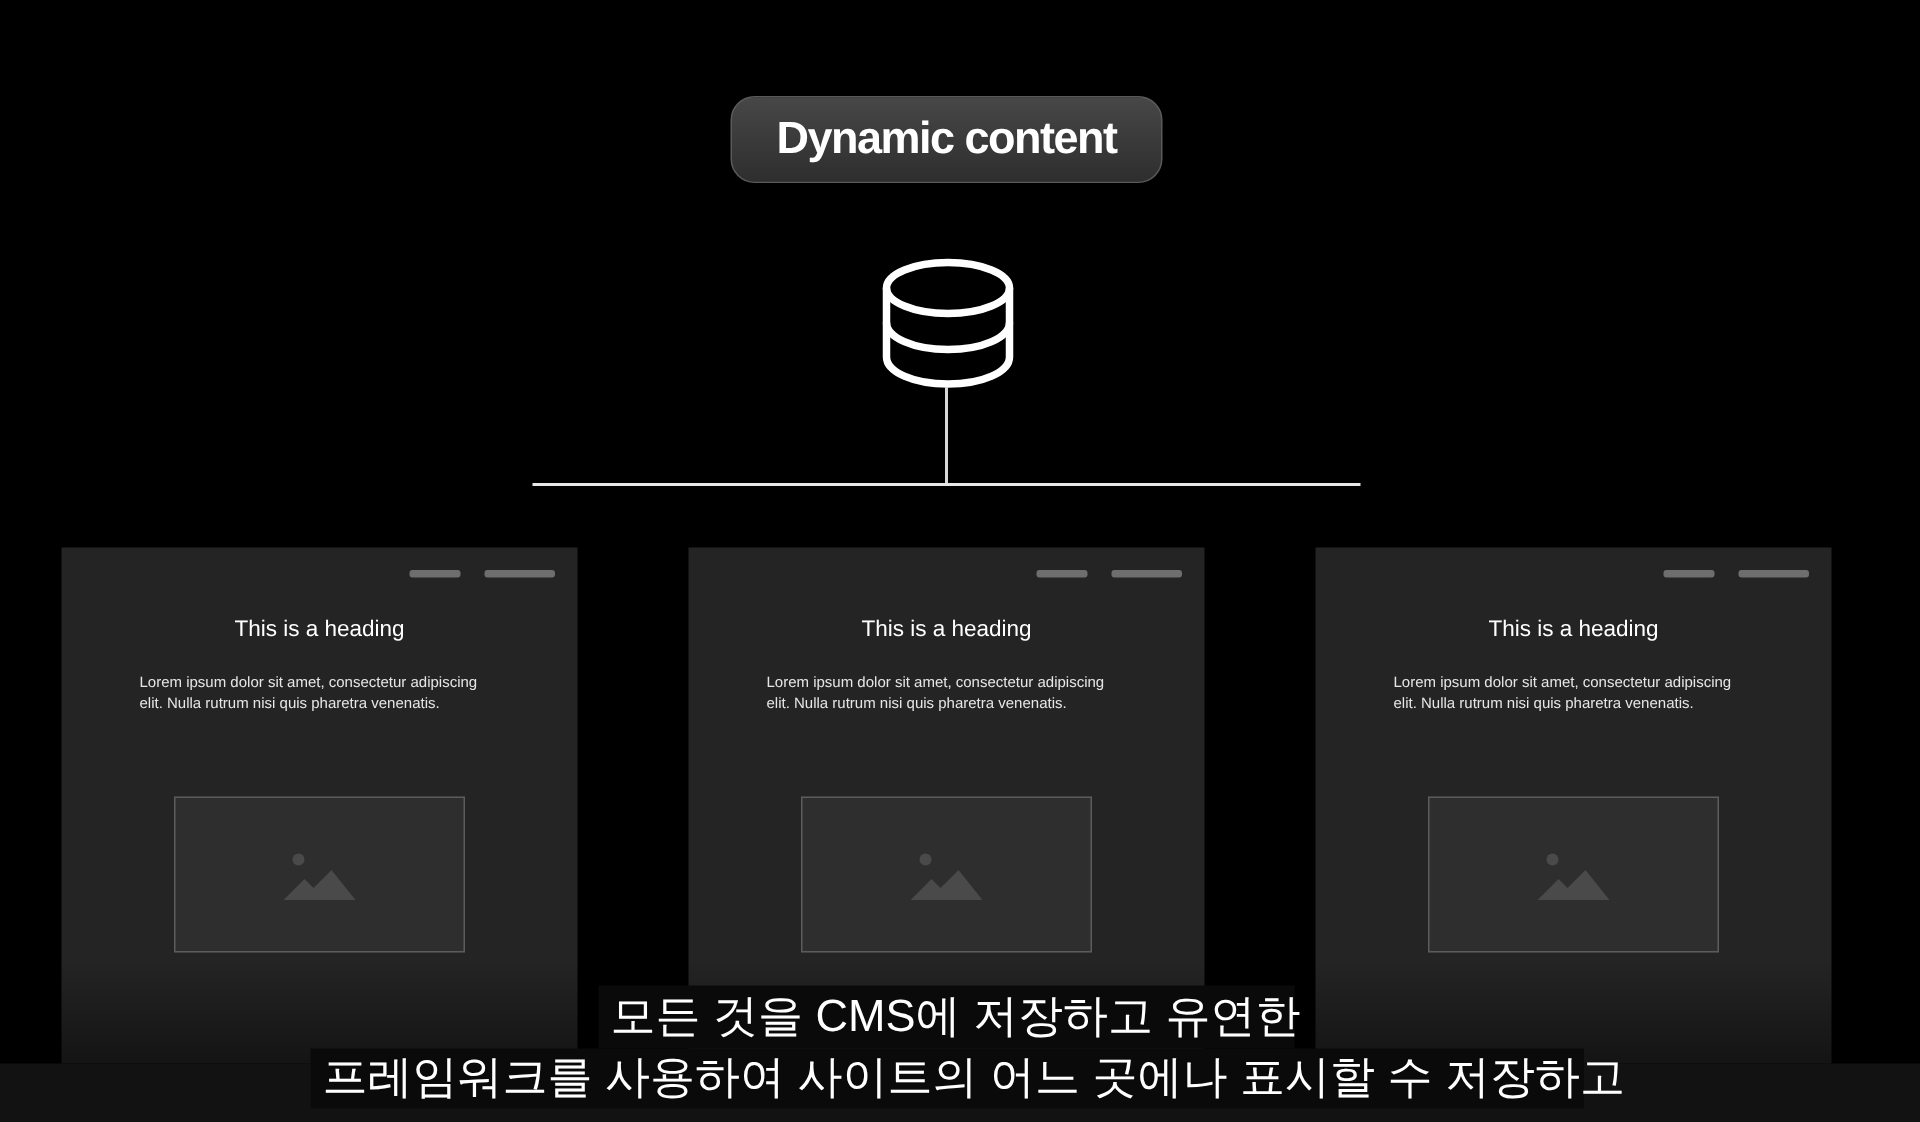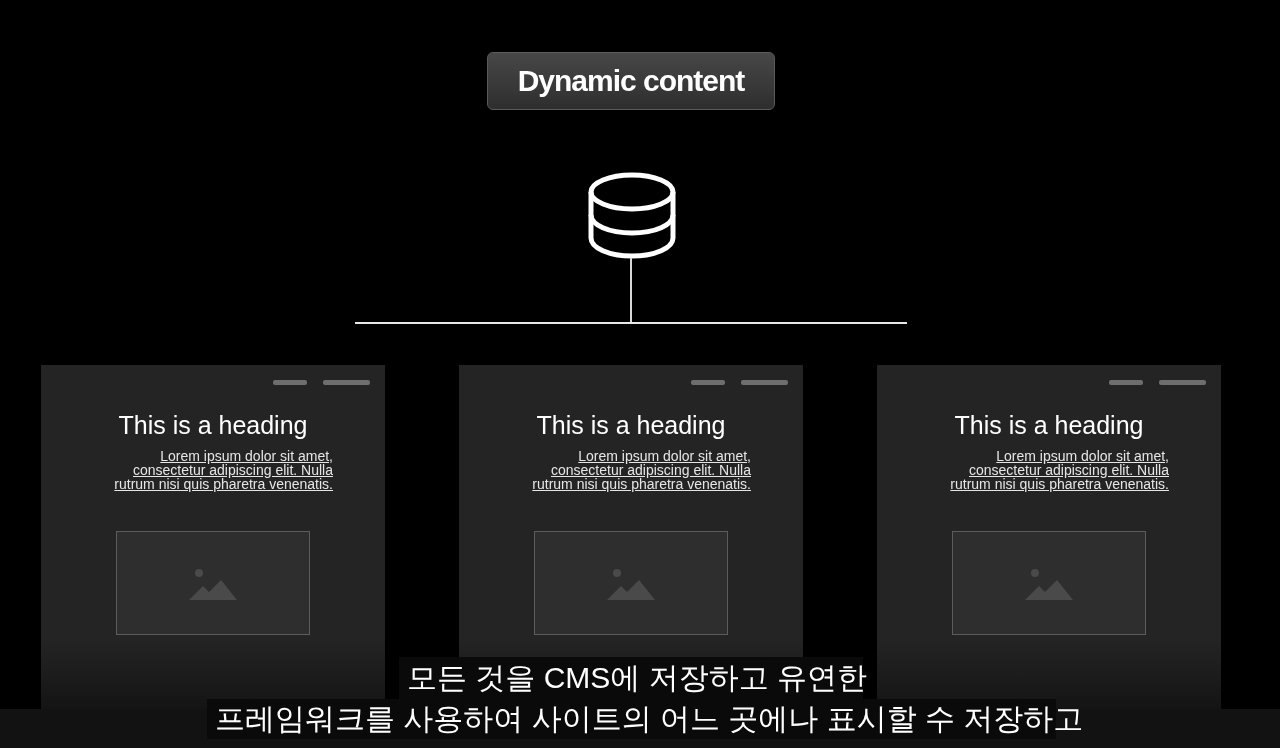--- a/index.html
+++ b/index.html
@@ -1,29 +1,29 @@
 <!DOCTYPE html>
 <html><head>
 <meta charset="utf-8">
 <style>
   html, body { margin:0; padding:0; }
   body { width:1280px; height:748px; background:#000; position:relative; overflow:hidden; font-family:"Liberation Sans", sans-serif; }
-  .badge { position:absolute; left:487px; top:52px; width:288px; height:58px; border-radius:6px;
+  .badge { position:absolute; left:487px; top:64px; width:288px; height:58px; border-radius:16px;
     background:linear-gradient(#474747,#2e2e2e); border:1px solid #5a5a5a; box-sizing:border-box;
     color:#fff; font-size:30px; font-weight:bold; letter-spacing:-1px; display:flex; align-items:center; justify-content:center; }
   .db-icon { position:absolute; left:586px; top:170px; width:92px; height:90px; }
   .vline { position:absolute; left:630px; top:258px; width:2px; height:66px; background:#d8d8d8; }
   .hline { position:absolute; left:355px; top:322px; width:552px; height:2px; background:#e8e8e8; }
   .card { position:absolute; top:365px; width:344px; height:344px;
     background:linear-gradient(#242424 0%, #242424 80%, #141414 100%); }
   .nav-bar { position:absolute; top:15px; height:5px; border-radius:2px; background:#6e6e6e; }
   .nav-a { left:232px; width:34px; }
   .nav-b { left:282px; width:47px; }
-  .heading { position:absolute; top:46px; left:0; width:100%; text-align:center; color:#fff; font-size:25px; }
-  .body-text { position:absolute; top:84px; left:50%; transform:translateX(-50%); width:240px; text-align:right; color:#e6e6e6; font-size:14px; line-height:14px;text-decoration:underline; }
+  .heading { position:absolute; top:46px; left:0; width:100%; text-align:center; color:#fff; font-size:15px; }
+  .body-text { position:absolute; top:84px; left:50%; transform:translateX(-50%); width:240px; text-align:left; color:#e6e6e6; font-size:10px; line-height:14px; }
   .img-ph { position:absolute; left:75px; top:166px; width:194px; height:104px; box-sizing:border-box; border:1px solid #5c5c5c; background:#2e2e2e; }
   .img-icon { position:absolute; left:72px; top:34px; width:48px; height:34px; }
   .bottom-band { position:absolute; left:0; top:709px; width:1280px; height:39px; background:#121212; }
   .sub { position:absolute; background:#0a0a0a; color:#fff; font-size:30px; line-height:42px; white-space:nowrap; padding:0 8px; box-sizing:border-box; }
   .sub1 { left:399px; top:657px; width:464px; text-align:center; }
   .sub2 { left:207px; top:699px; width:849px; text-align:center; line-height:40px; }
 </style>
 </head>
 <body>
 

